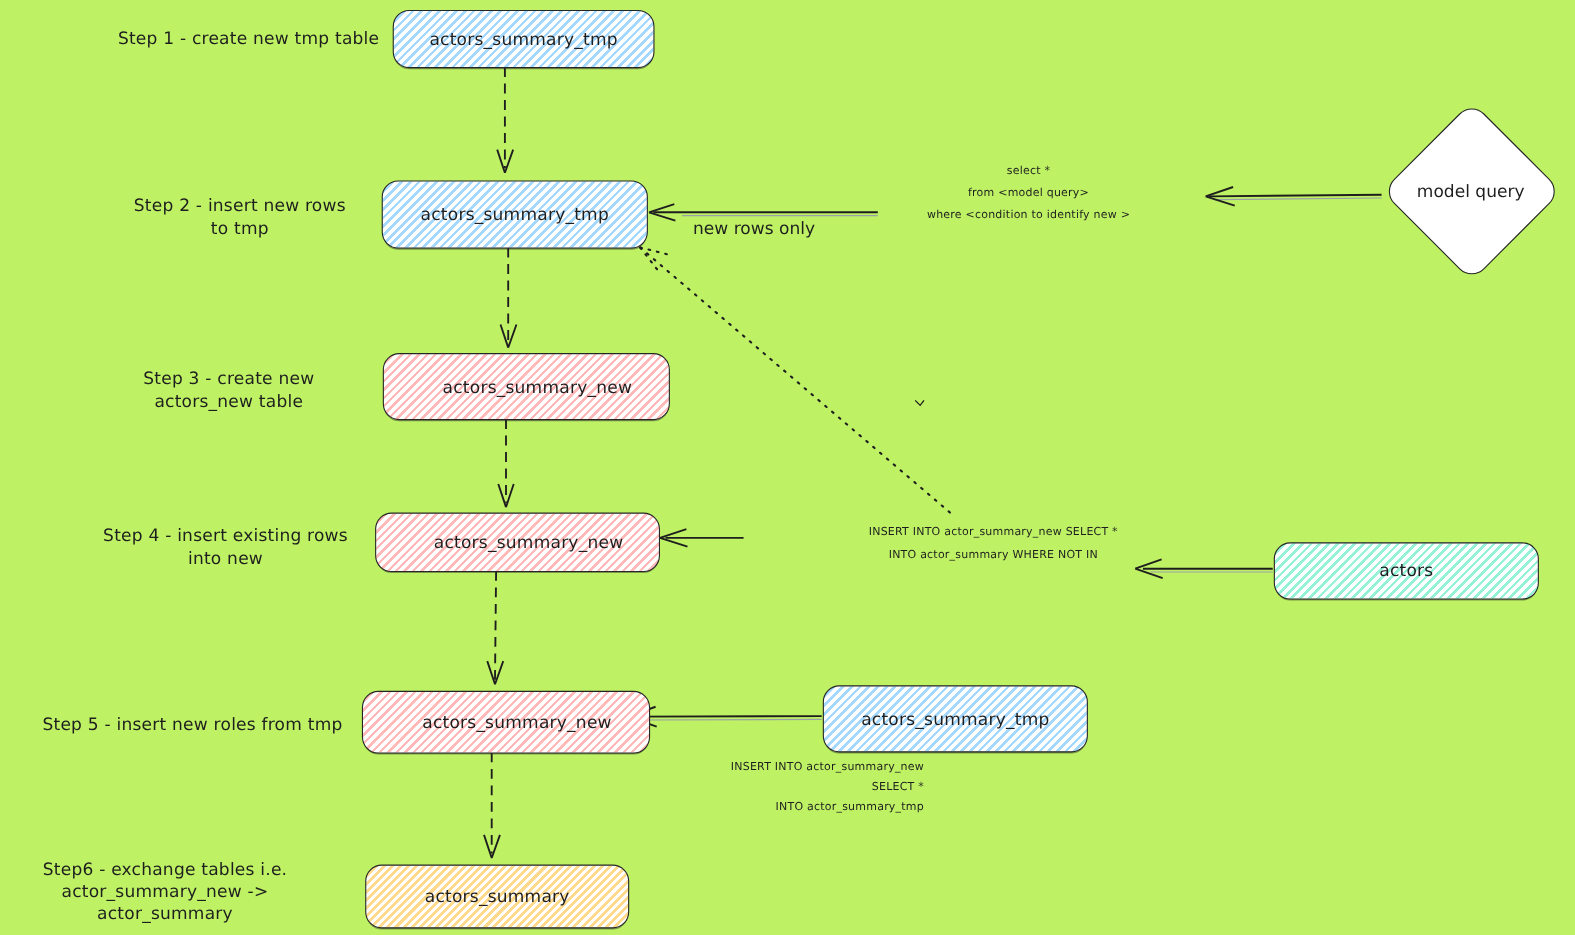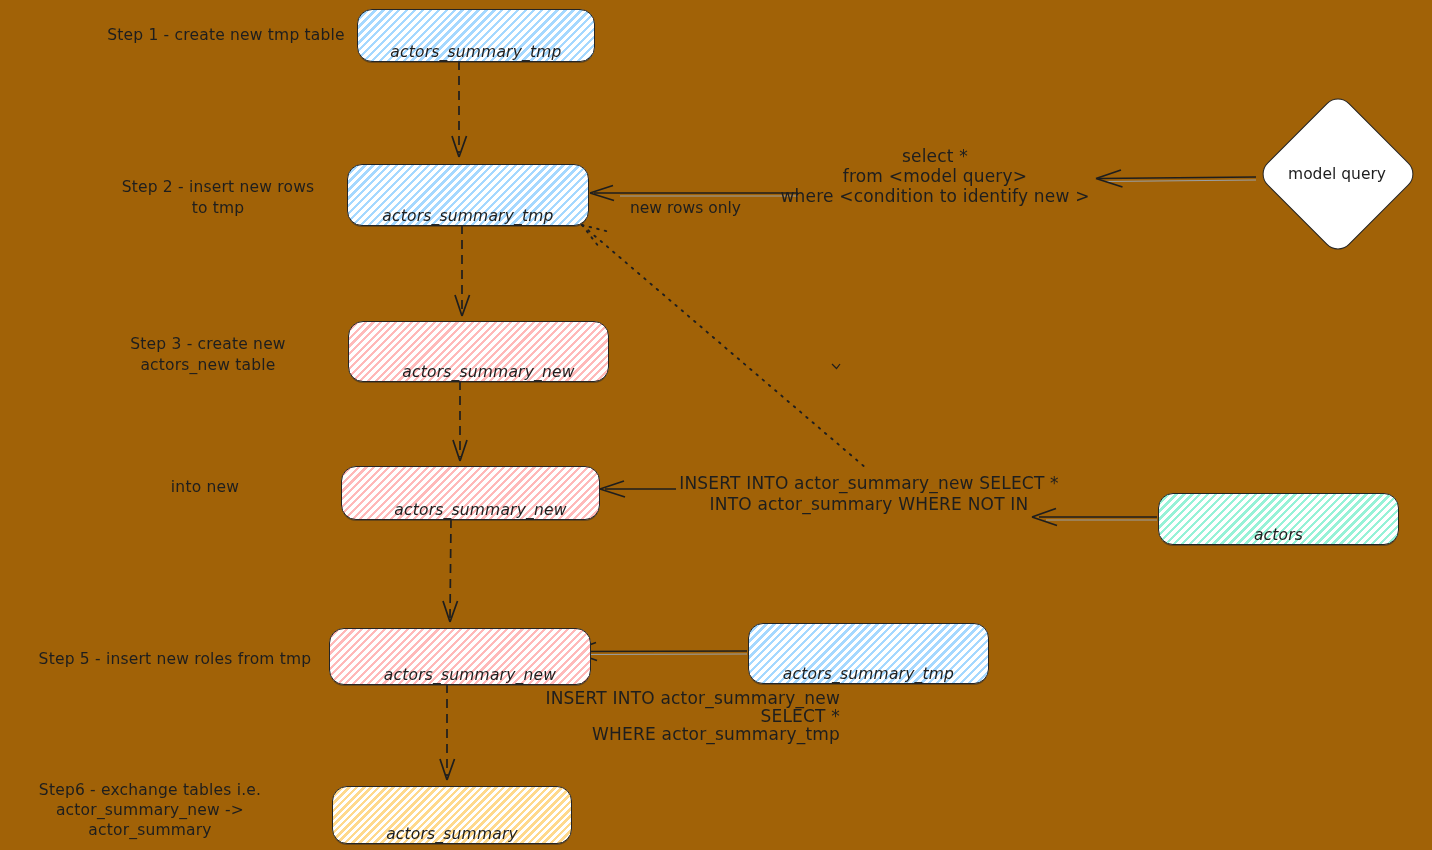--- a/index.html
+++ b/index.html
@@ -1,37 +1,36 @@
 <!DOCTYPE html>
 <html><head>
 <meta charset="utf-8">
 <style>
   html,body{margin:0;padding:0;background:#ffffff;}
   .canvas{
-    position:relative;width:1432px;height:850px;background:#a16207;overflow:hidden;
+    position:relative;width:1432px;height:850px;background:#bef264;overflow:hidden;
     font-family:"DejaVu Sans", sans-serif;color:#1e1e1e;
   }
   .arrow-layer{position:absolute;left:0;top:0;width:1432px;height:850px;pointer-events:none;}
   .node{
-    position:absolute;display:flex;align-items:flex-end;justify-content:center;
+    position:absolute;display:flex;align-items:center;justify-content:center;
     border:1.8px solid #252525;border-radius:15px;font-size:15.5px;letter-spacing:.2px;
     box-shadow:0 2px 0 -1px rgba(40,40,40,.45);
     background-color:#fff;
-    font-style:italic;
   }
   .node span{white-space:nowrap;}
   .hatch-blue{background-image:repeating-linear-gradient(135deg,#a5d8ff 0,#a5d8ff 2.4px,rgba(255,255,255,0) 2.4px,rgba(255,255,255,0) 5.6px);}
   .hatch-pink{background-image:repeating-linear-gradient(135deg,#ffb9b9 0,#ffb9b9 2.2px,rgba(255,255,255,0) 2.2px,rgba(255,255,255,0) 5.4px);padding-left:20px;}
   .hatch-teal{background-image:repeating-linear-gradient(135deg,#96f2d7 0,#96f2d7 2.4px,rgba(255,255,255,0) 2.4px,rgba(255,255,255,0) 5.6px);}
   .hatch-yellow{background-image:repeating-linear-gradient(135deg,#ffd98c 0,#ffd98c 2.6px,rgba(255,255,255,0) 2.6px,rgba(255,255,255,0) 5.2px);}
   .lbl{
     position:absolute;font-size:15.5px;line-height:21px;text-align:center;letter-spacing:.2px;
   }
   .lbl .line{display:block;}
-  .qry{position:absolute;font-size:17px;line-height:20px;text-align:center;letter-spacing:.2px;}
+  .qry{position:absolute;font-size:10px;line-height:20px;text-align:center;letter-spacing:.2px;}
   .qry .line{display:block;}
   .edge-lbl{position:absolute;font-size:15.5px;}
   .diamond{
     position:absolute;left:1280px;top:116px;width:114px;height:114px;
     border:1.7px solid #252525;border-radius:16px;background:#ffffff;
     transform:rotate(45deg);
   }
   .diamond-lbl{position:absolute;left:1277px;top:165px;width:120px;text-align:center;font-size:15.5px;}
 </style>
 </head>
@@ -107,20 +106,21 @@
   </div>
   <div class="lbl" style="left:93px;top:177px;width:250px;">
     <span class="line">Step 2 - insert new rows</span>
     <span class="line">to tmp</span>
   </div>
   <div class="lbl" style="left:83px;top:334px;width:250px;">
     <span class="line">Step 3 - create new</span>
     <span class="line">actors_new table</span>
   </div>
   <div class="lbl" style="left:80px;top:477px;width:250px;">
+    <span class="line">Step 4 - insert existing rows</span>
     <span class="line">into new</span>
   </div>
   <div class="lbl" style="left:30px;top:649px;width:290px;">
     <span class="line">Step 5 - insert new roles from tmp</span>
   </div>
   <div class="lbl" style="left:0px;top:780px;width:300px;line-height:20px;">
     <span class="line">Step6 - exchange tables i.e.</span>
     <span class="line">actor_summary_new -&gt; actor_summary</span>
   </div>
 
@@ -153,24 +153,24 @@
   <div class="diamond-lbl">model query</div>
 
   <div class="edge-lbl" style="left:630px;top:199px;width:120px;">new rows only</div>
 
   <div class="qry" style="left:760px;top:146px;width:350px;">
     <span class="line">select *</span>
     <span class="line">from &lt;model query&gt;</span>
     <span class="line">where &lt;condition to identify new &gt;</span>
   </div>
 
-  <div class="qry" style="left:678px;top:473px;width:382px;line-height:21px;">
+  <div class="qry" style="left:712px;top:473px;width:382px;line-height:21px;">
     <span class="line">INSERT INTO actor_summary_new SELECT *</span>
     <span class="line">INTO actor_summary WHERE NOT IN</span>
   </div>
 
   <div class="qry" style="left:528px;top:689px;width:312px;line-height:18px;text-align:right;">
     <span class="line">INSERT INTO actor_summary_new</span>
     <span class="line">SELECT *</span>
-    <span class="line">WHERE actor_summary_tmp</span>
+    <span class="line">INTO actor_summary_tmp</span>
   </div>
 
 </div>
 
 </body></html>

